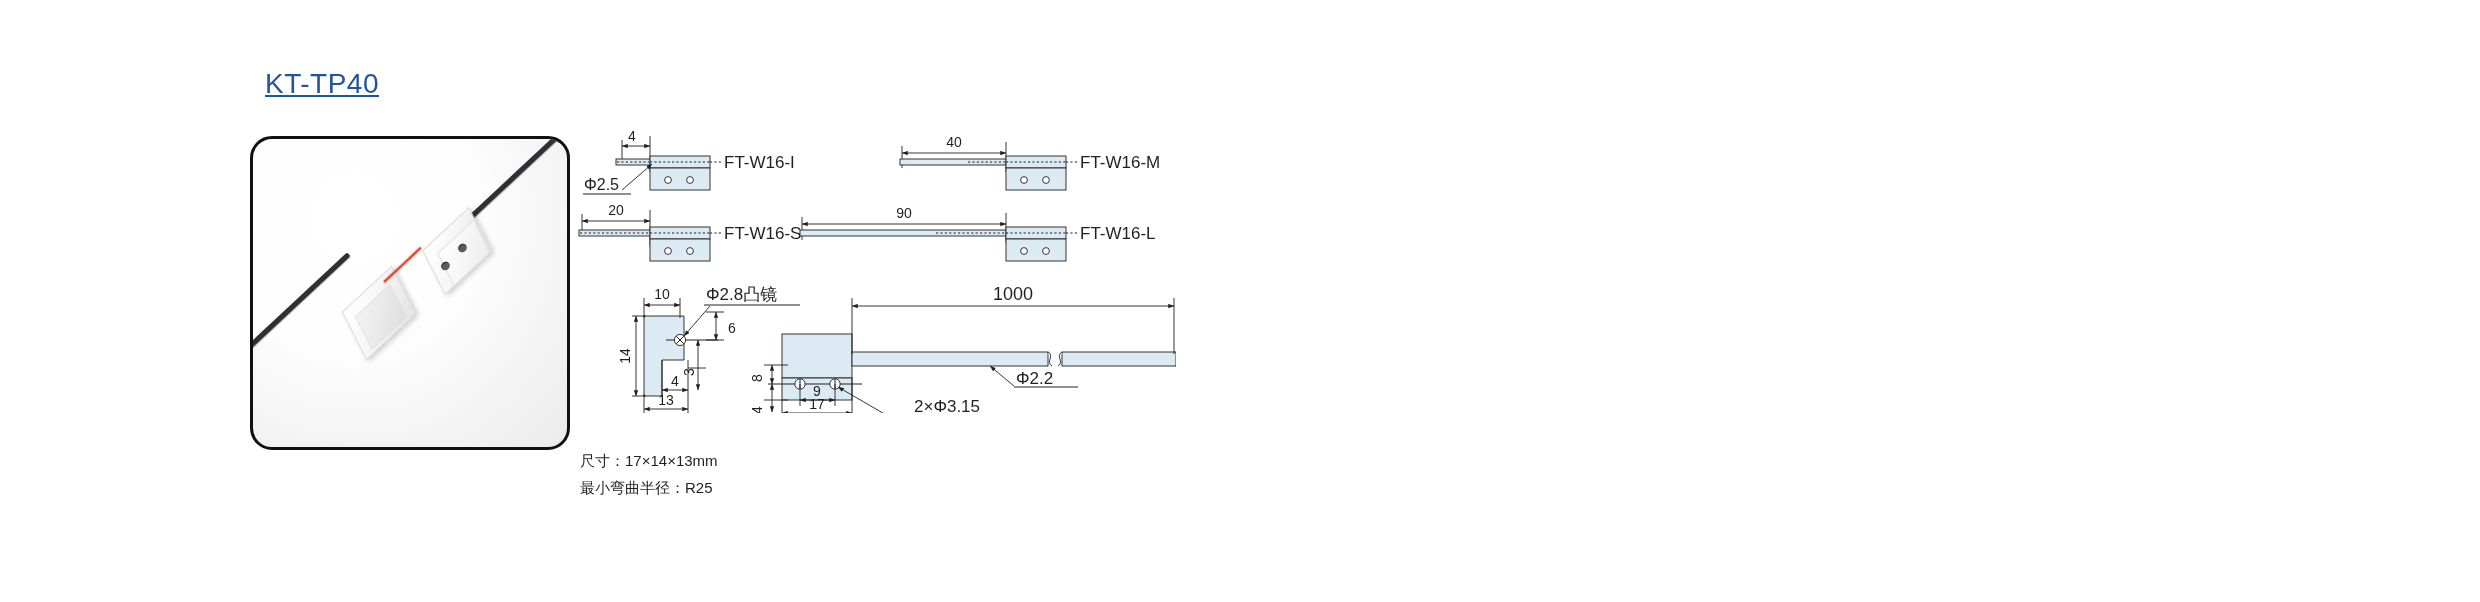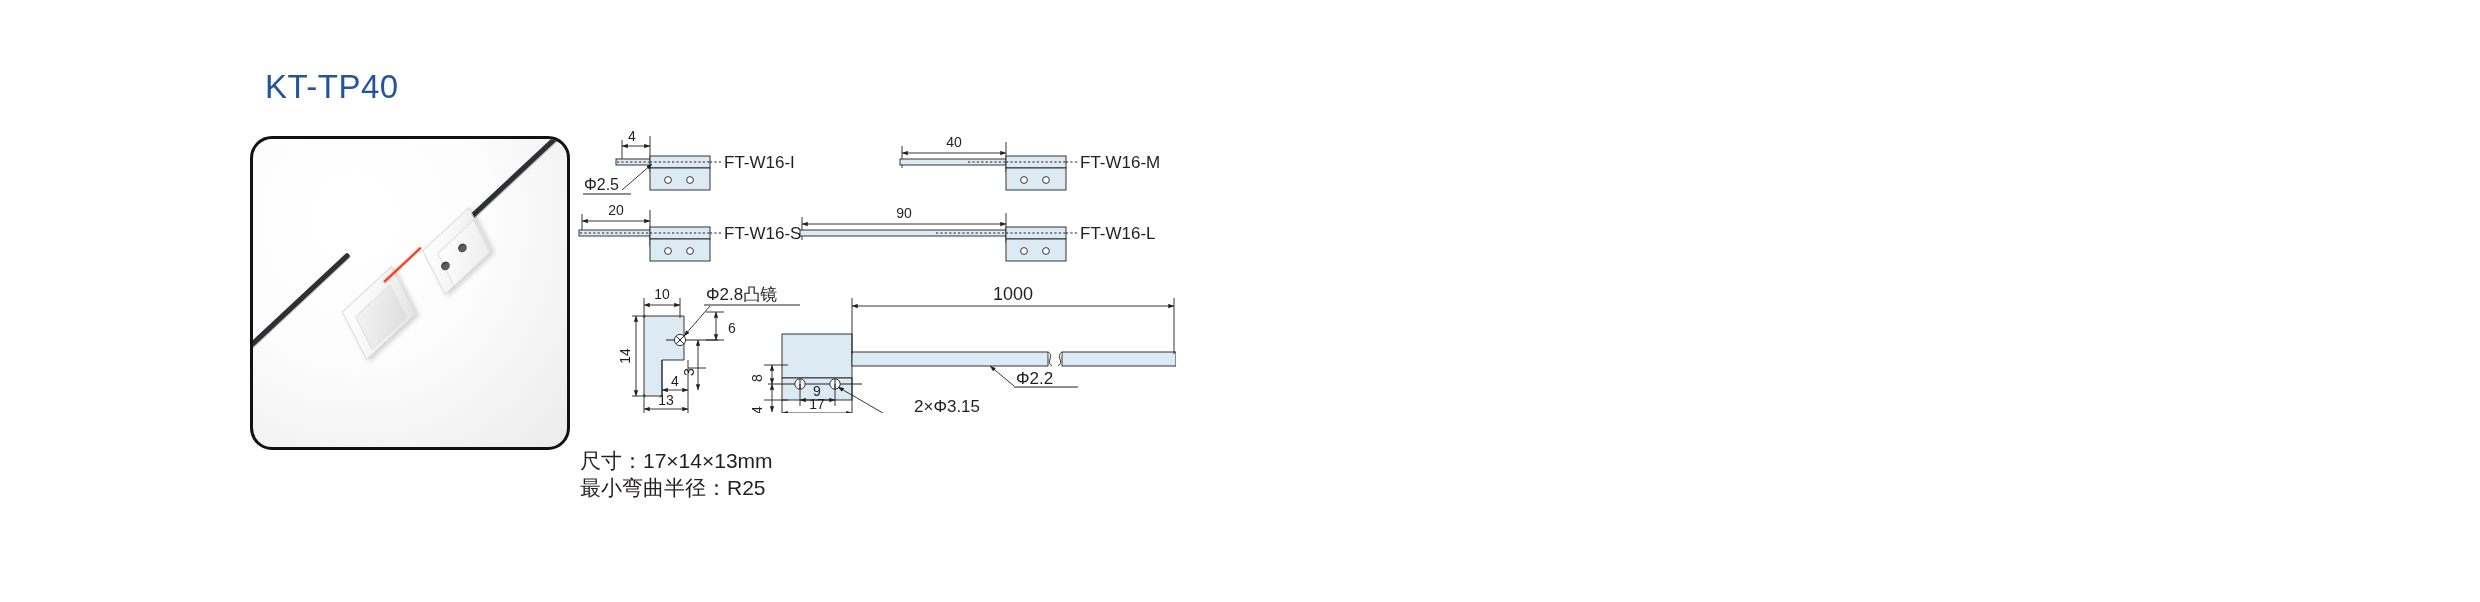--- a/index.html
+++ b/index.html
@@ -1,22 +1,22 @@
 <!DOCTYPE html>
 <html><head>
 <meta charset="utf-8">
 <style>
   html,body{margin:0;padding:0;background:#ffffff;}
   body{width:2480px;height:602px;position:relative;overflow:hidden;
        font-family:"Liberation Sans","DejaVu Sans",sans-serif;color:#231f20;}
   .abs{position:absolute;}
 
   
-  #product-title{left:265px;top:68px;font-size:33px;letter-spacing:.5px;
-                 color:#23559e;font-weight:400;white-space:nowrap;}
+  #product-title{left:265px;top:68px;font-size:28px;letter-spacing:.5px;
+                 color:#23559e;font-weight:400;white-space:nowrap;text-decoration:underline;}
 
   
   #product-photo{left:250px;top:136px;width:314px;height:308px;
                  border:3px solid #111111;border-radius:22px;overflow:hidden;
                  background:radial-gradient(ellipse at 32% 26%,#ffffff 0%,#fdfdfd 42%,#f2f2f2 78%,#ebebeb 100%);}
   .ph-inner{position:absolute;inset:0;}
   .fiber-line{position:absolute;background:#2f3033;border-radius:2px;
               box-shadow:0 1px 1px rgba(0,0,0,.35);}
   .blk{position:absolute;background:linear-gradient(135deg,#ffffff 0%,#f6f6f6 45%,#e3e3e3 100%);
        border:1px solid #d8d8d8;box-shadow:2px 3px 5px rgba(0,0,0,.18);}
@@ -24,21 +24,21 @@
   .hole{position:absolute;border-radius:50%;background:#5c5c5c;
         box-shadow:inset 0 1px 1px rgba(0,0,0,.6);}
   .beam{position:absolute;height:1.6px;background:#e8442c;transform-origin:left center;
         box-shadow:0 0 2px rgba(232,68,44,.8);}
 
   
   #tech-drawing{left:576px;top:128px;width:600px;height:280px;}
   #tech-drawing svg{display:block;}
 
   
-  #spec-text{left:580px;top:447px;font-size:21px;line-height:27px;color:#231f20;}
+  #spec-text{left:580px;top:447px;font-size:15px;line-height:27px;color:#231f20;}
   #spec-text div{white-space:nowrap;}
 </style>
 </head>
 <body>
 
 <div class="abs" id="product-title">KT-TP40</div>
 
 <div class="abs" id="product-photo">
   <div class="ph-inner">
 

